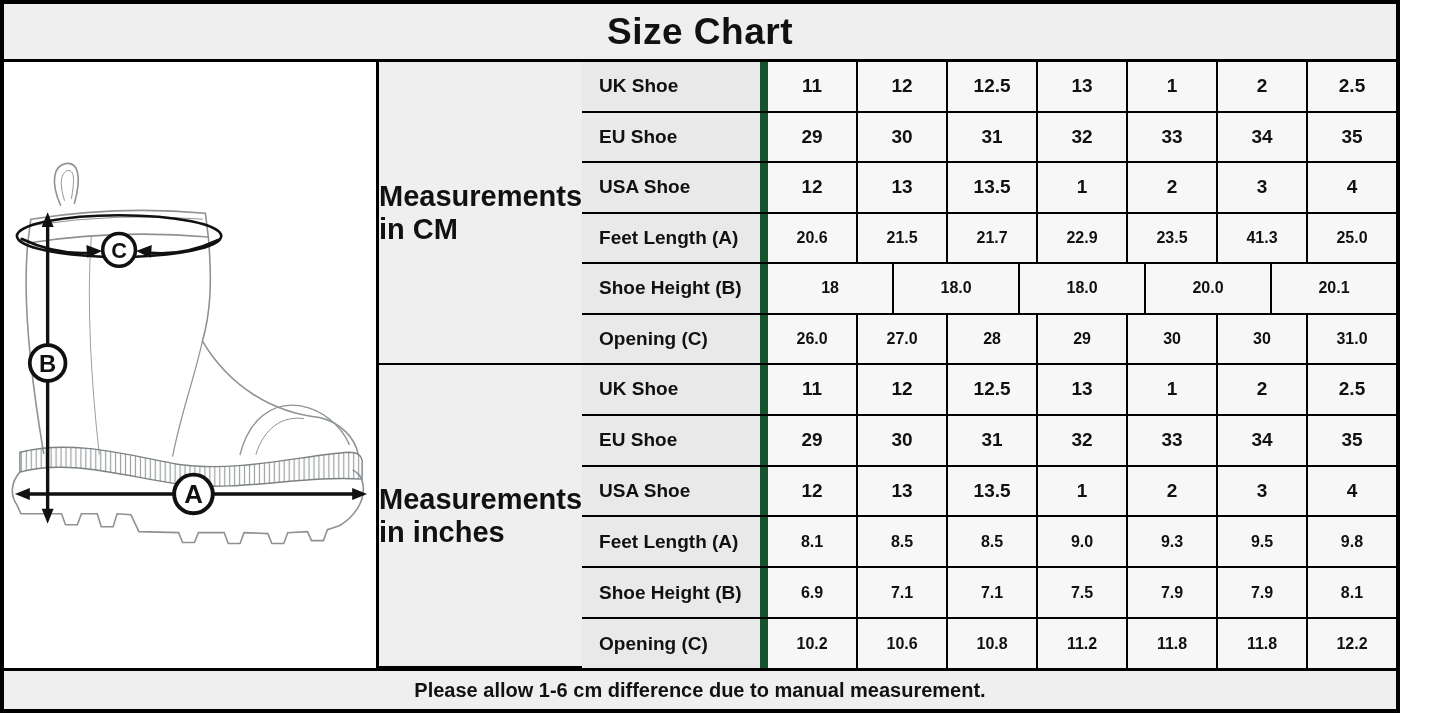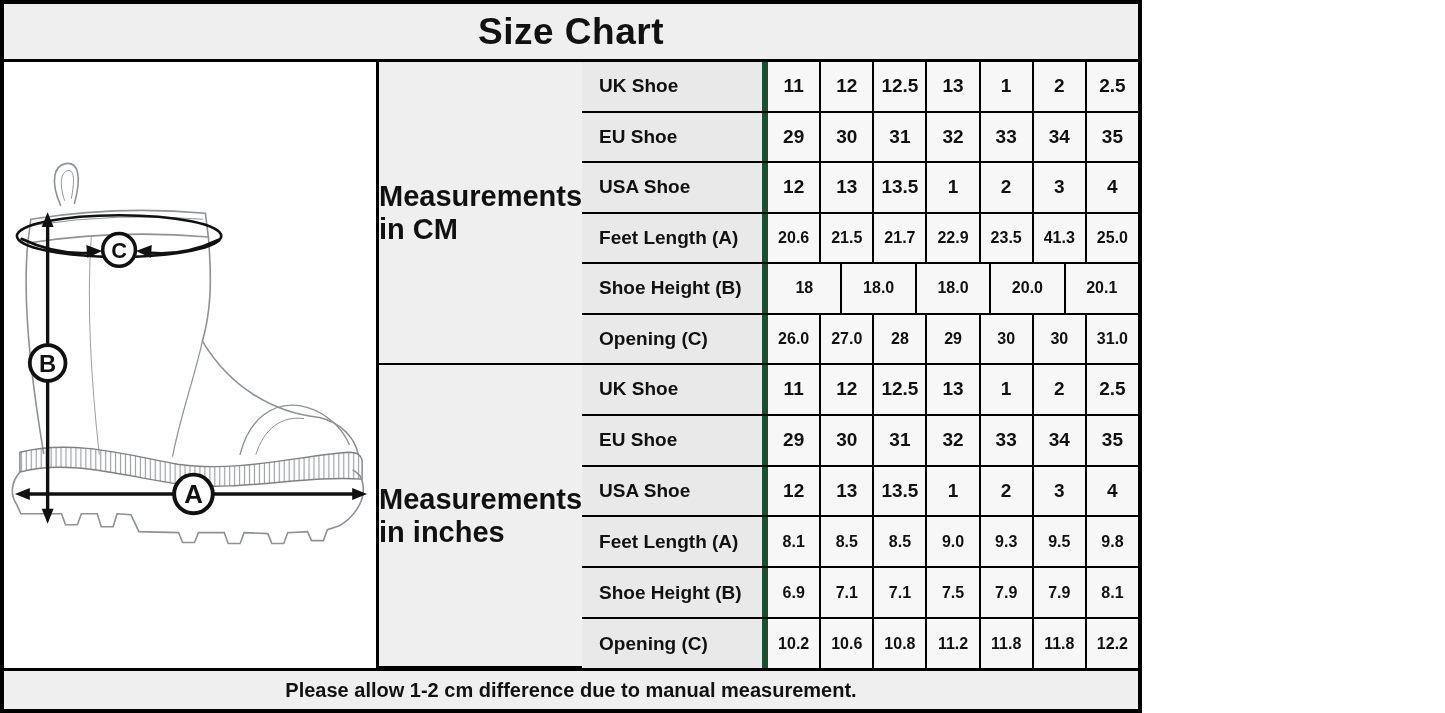--- a/index.html
+++ b/index.html
@@ -1,17 +1,17 @@
 <!DOCTYPE html>
 <html><head>
 <meta charset="utf-8">
 <style>
   html,body{margin:0;padding:0;background:#fff;}
   .page{
-    width:1142px;height:713px;box-sizing:border-box;
+    width:1400px;height:713px;box-sizing:border-box;
     border:4px solid #000;background:#fff;
     display:grid;grid-template-rows:58px 1fr 41px;
     font-family:"Liberation Sans",sans-serif;color:#111;
     overflow:hidden;
   }
   
   .title-bar{
     box-sizing:border-box;background:#efefef;border-bottom:3px solid #000;
     display:flex;align-items:center;justify-content:center;
     font-size:37px;font-weight:bold;letter-spacing:.5px;
@@ -28,21 +28,21 @@
   .section-header{
     flex:0 0 44px;box-sizing:border-box;background:#efefef;border-bottom:2px solid #000;
     display:flex;align-items:center;justify-content:center;
     font-size:29px;font-weight:bold;
   }
   .t-body{flex:1;display:flex;flex-direction:column;min-height:0;}
   .trow{flex:1;display:flex;border-bottom:2px solid #000;min-height:0;}
   .size-table:last-child .t-body .trow:last-child{border-bottom:none;}
   .cell{display:flex;align-items:center;font-weight:bold;box-sizing:border-box;min-width:0;}
   .cell.label{
-    flex:0 0 186px;background:#e9e9e9;border-right:6px solid #14532d;
+    flex:0 0 186px;background:#e9e9e9;border-right:8px solid #14532d;
     padding-left:17px;font-size:19px;
   }
   .cell.val{flex:1;justify-content:center;background:#f7f7f7;border-right:2px solid #000;}
   .trow .cell.val:last-child{border-right:none;}
   .trow.lg .cell.val{font-size:19px;}
   .trow.sm .cell.val{font-size:16px;}
   
   .footer{
     box-sizing:border-box;background:#efefef;border-top:3px solid #000;
     display:flex;align-items:center;justify-content:center;
@@ -237,14 +237,14 @@
               <div class="cell val">11.2</div>
               <div class="cell val">11.8</div>
               <div class="cell val">11.8</div>
               <div class="cell val">12.2</div>
             </div>
           </div>
       </div>
     </div>
   </div>
 
-  <div class="footer">Please allow 1-2 cm difference due to manual measurement.</div>
+  <div class="footer">Please allow 1-6 cm difference due to manual measurement.</div>
 </div>
 
 </body></html>

